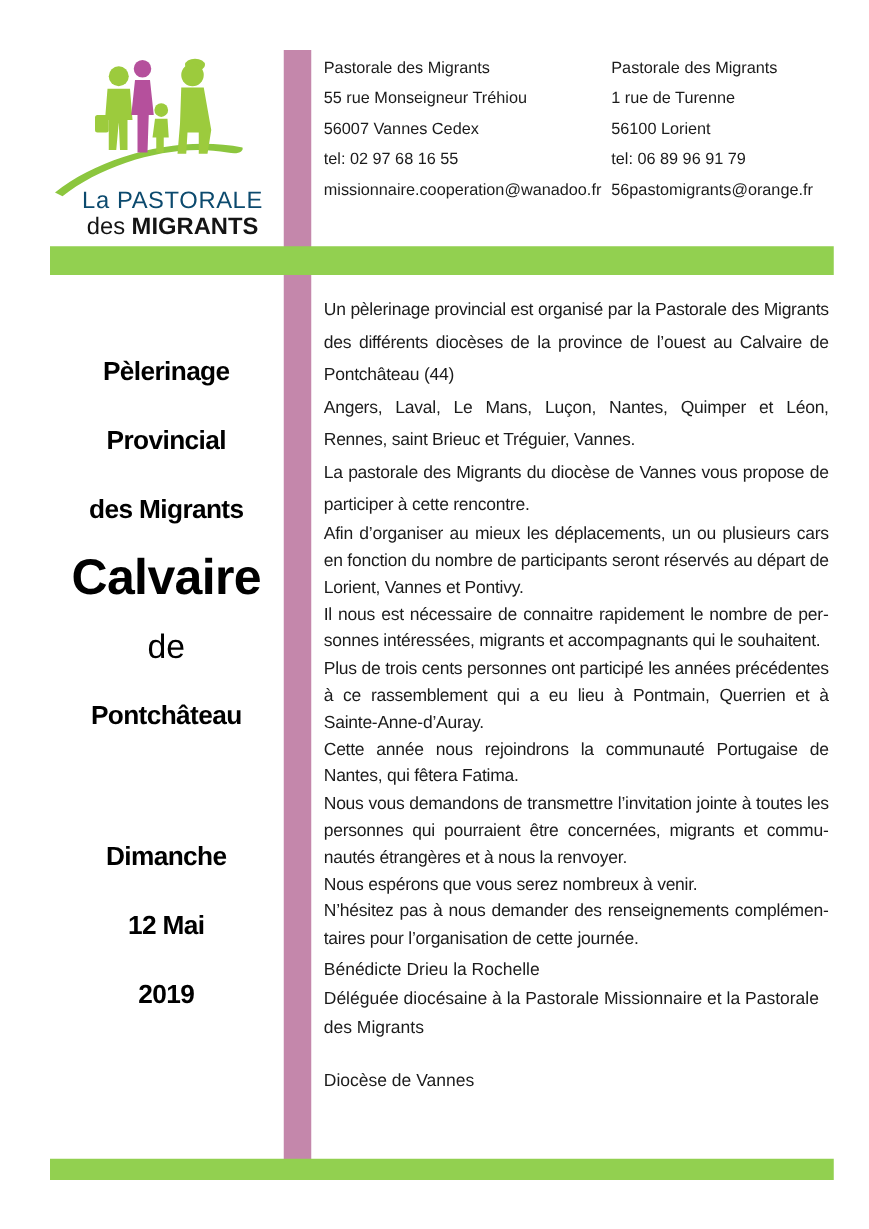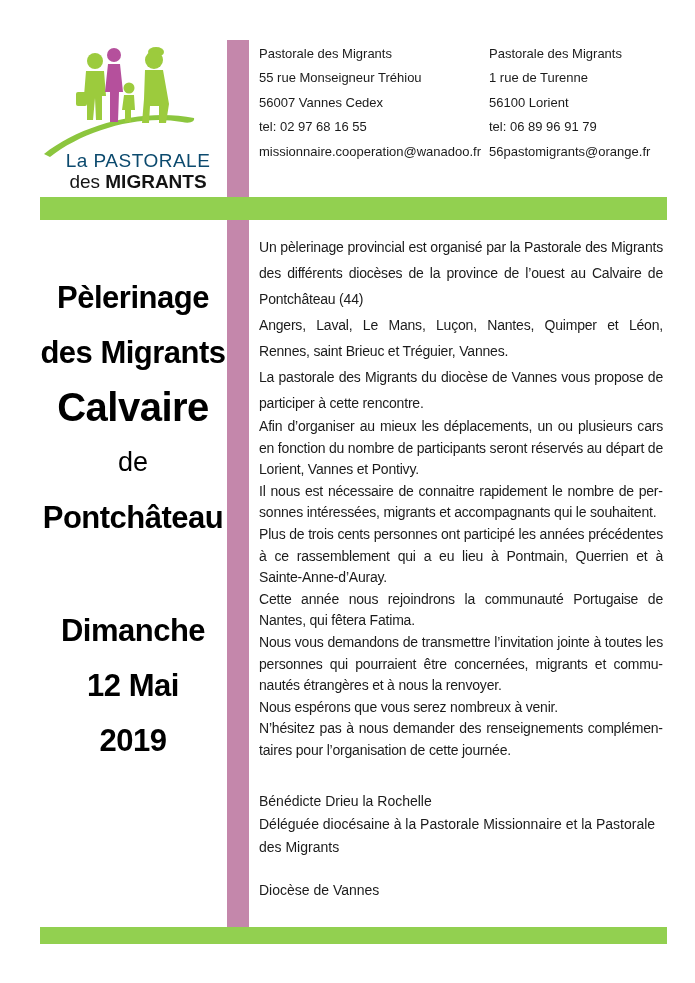--- a/index.html
+++ b/index.html
@@ -21,32 +21,32 @@
   .logo-l2{color:#141414;font-size:19px;}
   .logo-l2 b{font-weight:700;}
 
   
   .contacts{position:absolute;left:259px;top:46px;display:flex;z-index:1;}
   .contact{width:230px;}
   .contact .cline{font-size:13px;line-height:16px;margin-bottom:8.4px;white-space:nowrap;}
 
   
   .title-col{position:absolute;left:25px;top:270px;width:216px;text-align:center;color:#000;z-index:1;}
-  .tl{height:55px;display:flex;align-items:center;justify-content:center;font-weight:700;font-size:31px;letter-spacing:-.5px;}
+  .tl{height:55px;display:flex;align-items:center;justify-content:center;font-weight:700;font-size:21px;letter-spacing:-.5px;}
   .tl.reg{font-weight:400;font-size:27px;letter-spacing:0;}
   .tl.big{font-size:40px;}
   .tspacer{height:58px;}
 
   
   .body-col{position:absolute;left:259px;top:234px;width:404px;z-index:1;}
   .body-col p{margin:0;text-align:justify;letter-spacing:-.2px;hyphens:manual;}
   .secA p{font-size:14px;line-height:26px;}
   .secB p{font-size:14px;line-height:21.6px;}
   .body-col b{font-weight:400;}
-  .signature{margin-top:28px;}
+  .signature{margin-top:2px;}
   .sig{font-size:14px;line-height:23px;}
   .sig.org{margin-top:20px;}
 </style>
 </head>
 <body>
 
 <div class="page">
 
   <div class="pink-bar"></div>
   <div class="green-bar top"></div>
@@ -89,20 +89,21 @@
       <div class="cline">Pastorale des Migrants</div>
       <div class="cline">1 rue de Turenne</div>
       <div class="cline">56100 Lorient</div>
       <div class="cline">tel: 06 89 96 91 79</div>
       <div class="cline">56pastomigrants@orange.fr</div>
     </div>
   </div>
 
   <div class="title-col">
     <div class="tl">Pèlerinage</div>
+    <div class="tl">Provincial</div>
     <div class="tl">des Migrants</div>
     <div class="tl big">Calvaire</div>
     <div class="tl reg">de</div>
     <div class="tl">Pontchâteau</div>
     <div class="tspacer"></div>
     <div class="tl">Dimanche</div>
     <div class="tl">12 Mai</div>
     <div class="tl">2019</div>
   </div>
 

